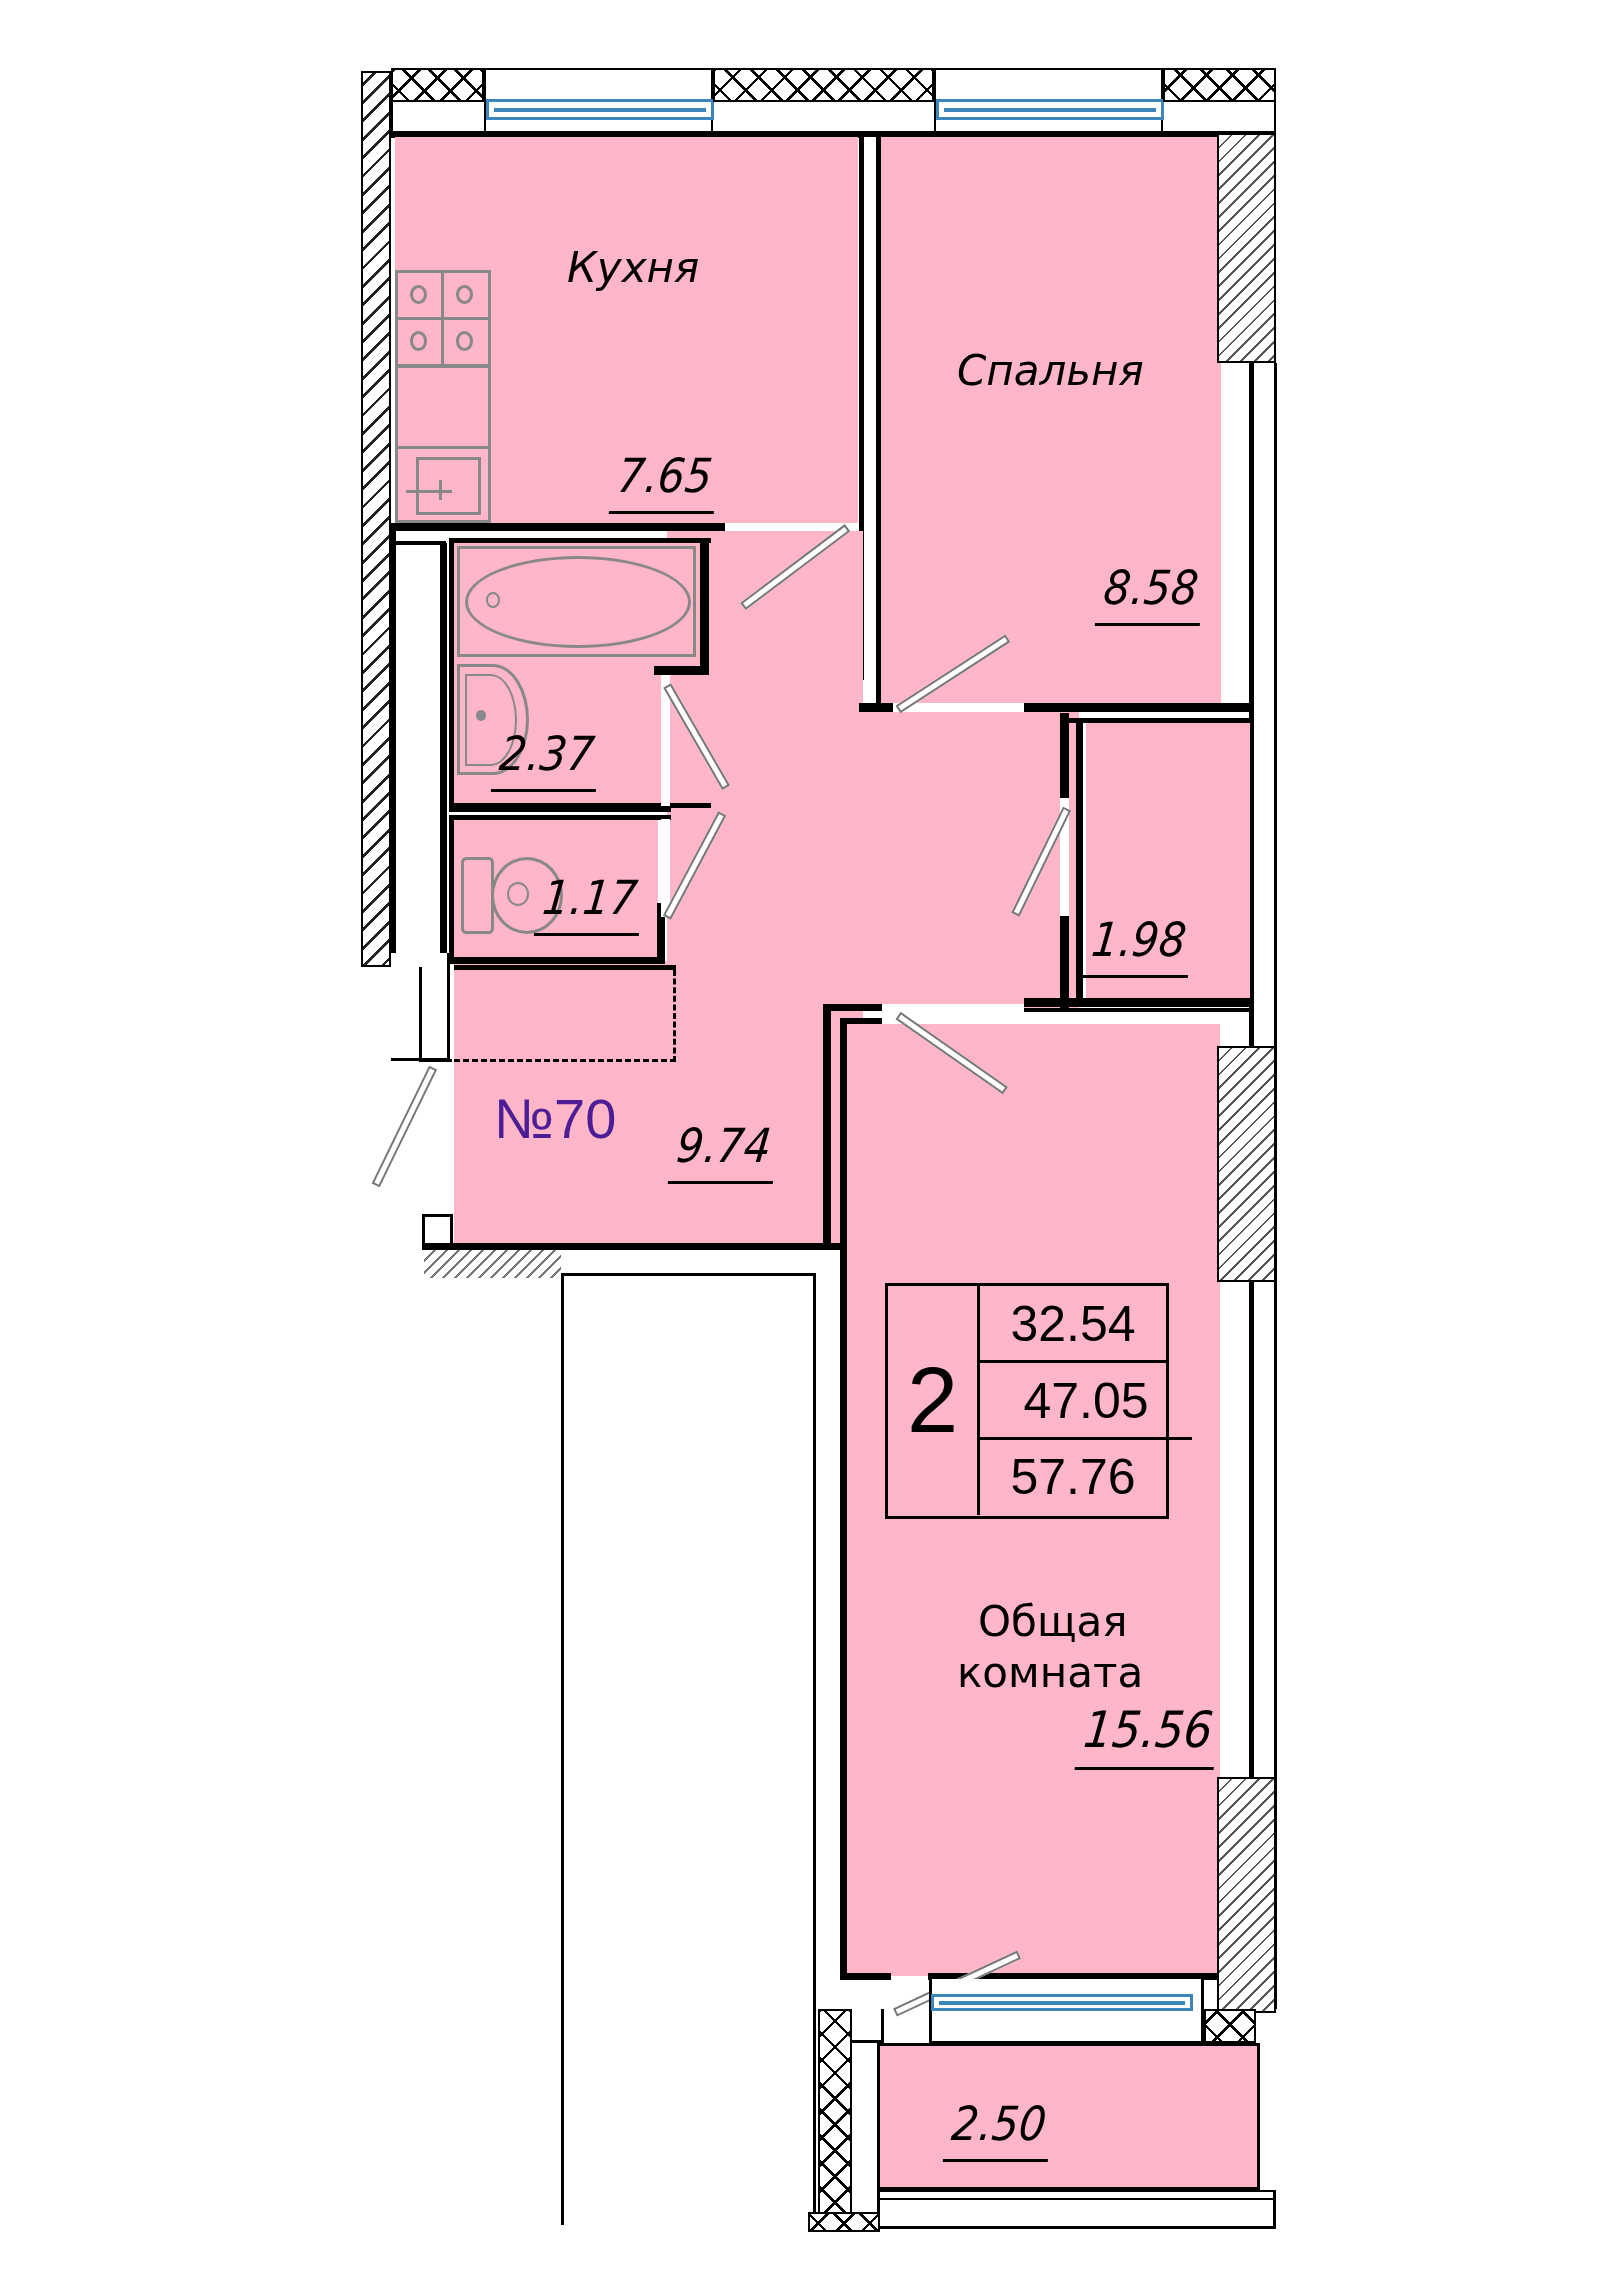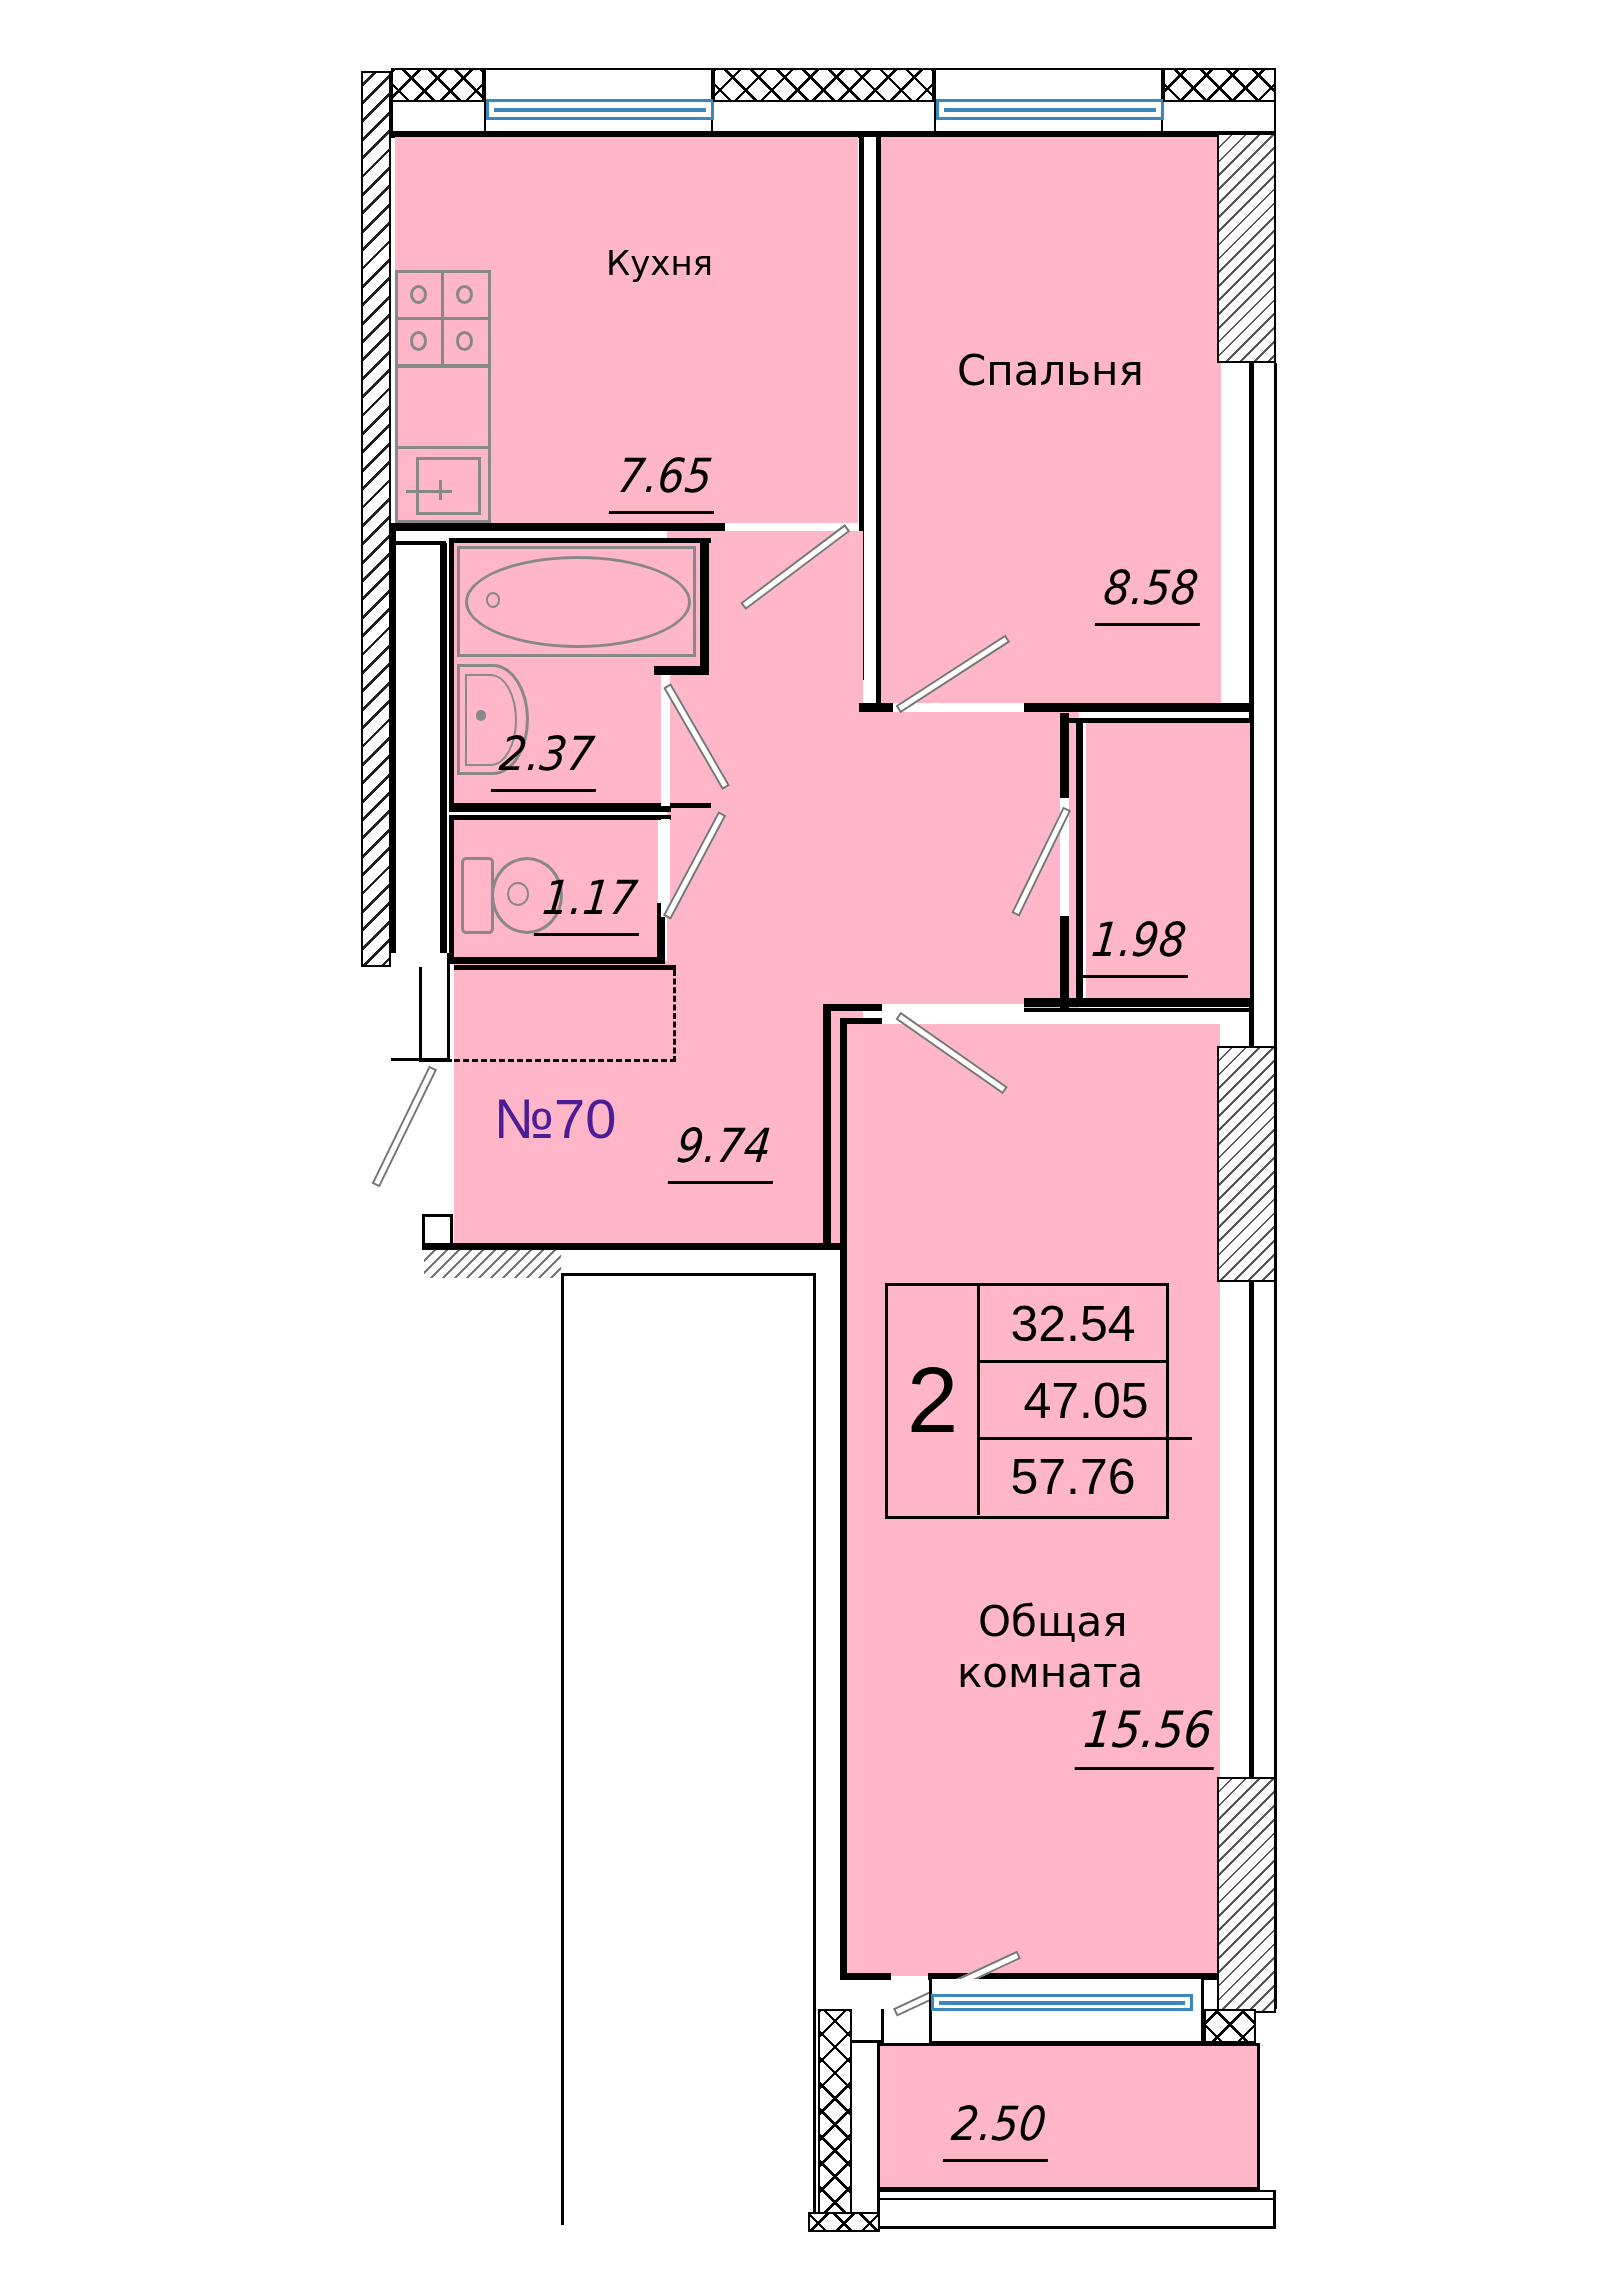--- a/index.html
+++ b/index.html
@@ -49,30 +49,30 @@
     <div class="abs" style="left:58px;top:58px;width:17px;height:19.6px;border:3.3px solid #888;border-radius:50%;"></div>
     <div class="abs" style="left:43px;top:0;width:3.3px;height:92px;background:#888;"></div>
     <div class="abs" style="left:0;top:44px;width:92px;height:3.3px;background:#888;"></div>
   </div>
   <div class="fixture" style="left:395px;top:364px;width:96px;height:85px;"></div>
   <div class="fixture" style="left:395px;top:446px;width:96px;height:77px;">
     <div class="abs" style="left:18.3px;top:7.9px;width:65px;height:58px;border:3.3px solid #888;"></div>
     <div class="abs" style="left:7.9px;top:41px;width:46px;height:2.6px;background:#888;"></div>
     <div class="abs" style="left:41px;top:31px;width:2.6px;height:19.6px;background:#888;"></div>
   </div>
-  <div class="label" style="left:606px;top:243px;font-size:34px;">Кухня</div>
+  <div class="label" style="left:567px;top:243px;font-size:42px;font-style:italic;">Кухня</div>
   <div class="area" style="left:612px;top:452px;font-size:47px;">7.65</div>
 
   <div class="abs wall" style="left:859px;top:137px;width:5.2px;height:543px;"></div>
   <div class="abs wall" style="left:876px;top:137px;width:5.2px;height:576px;"></div>
   <div class="abs" style="left:864px;top:137px;width:11.8px;height:573px;background:#fff;"></div>
 
   <div class="abs pink" style="left:881px;top:137px;width:340px;height:566px;"></div>
   <div class="abs hatch-light" style="left:1217px;top:133px;width:59px;height:230px;"></div>
-  <div class="label" style="left:957px;top:346px;font-size:42px;">Спальня</div>
+  <div class="label" style="left:957px;top:346px;font-size:42px;font-style:italic;">Спальня</div>
   <div class="area" style="left:1098px;top:564px;font-size:47px;">8.58</div>
 
   <div class="abs" style="left:1249px;top:363px;width:27.5px;height:1646px;border-left:5.2px solid #000;border-right:3.9px solid #000;background:#fff;"></div>
 
   <div class="abs wall" style="left:391px;top:523px;width:334px;height:7.9px;"></div>
   <div class="abs wall" style="left:391px;top:531px;width:5.2px;height:422px;"></div>
   <div class="abs wall" style="left:440px;top:543px;width:6.5px;height:419px;"></div>
   <div class="abs wall" style="left:391px;top:541px;width:55px;height:3.9px;"></div>
 
   <div class="abs pink" style="left:667px;top:531px;width:196px;height:713px;"></div>

